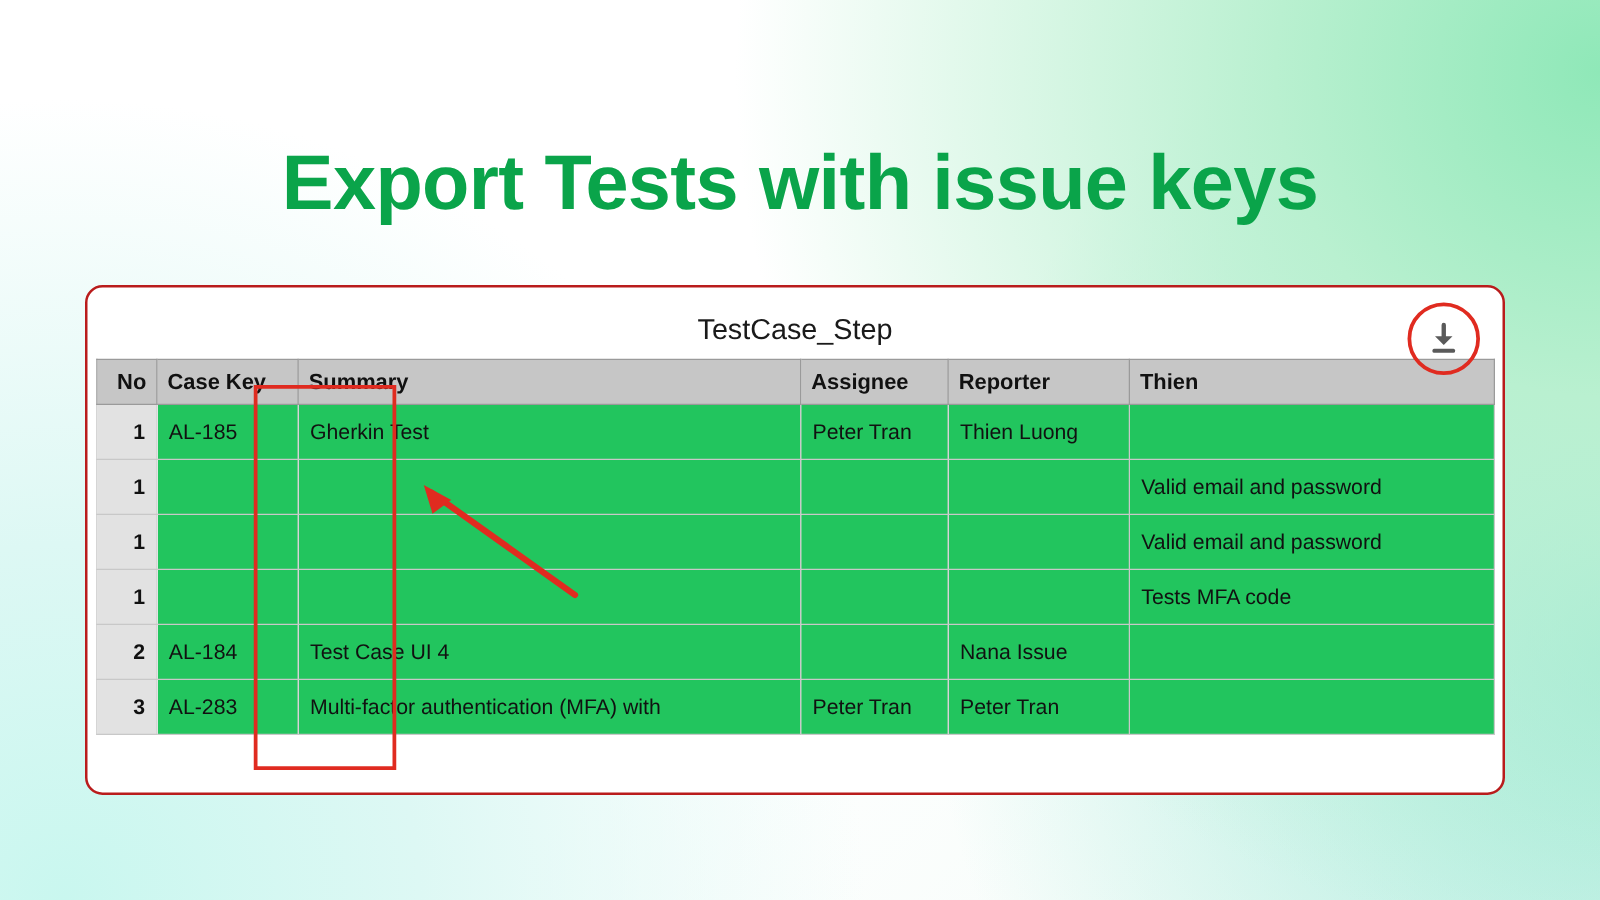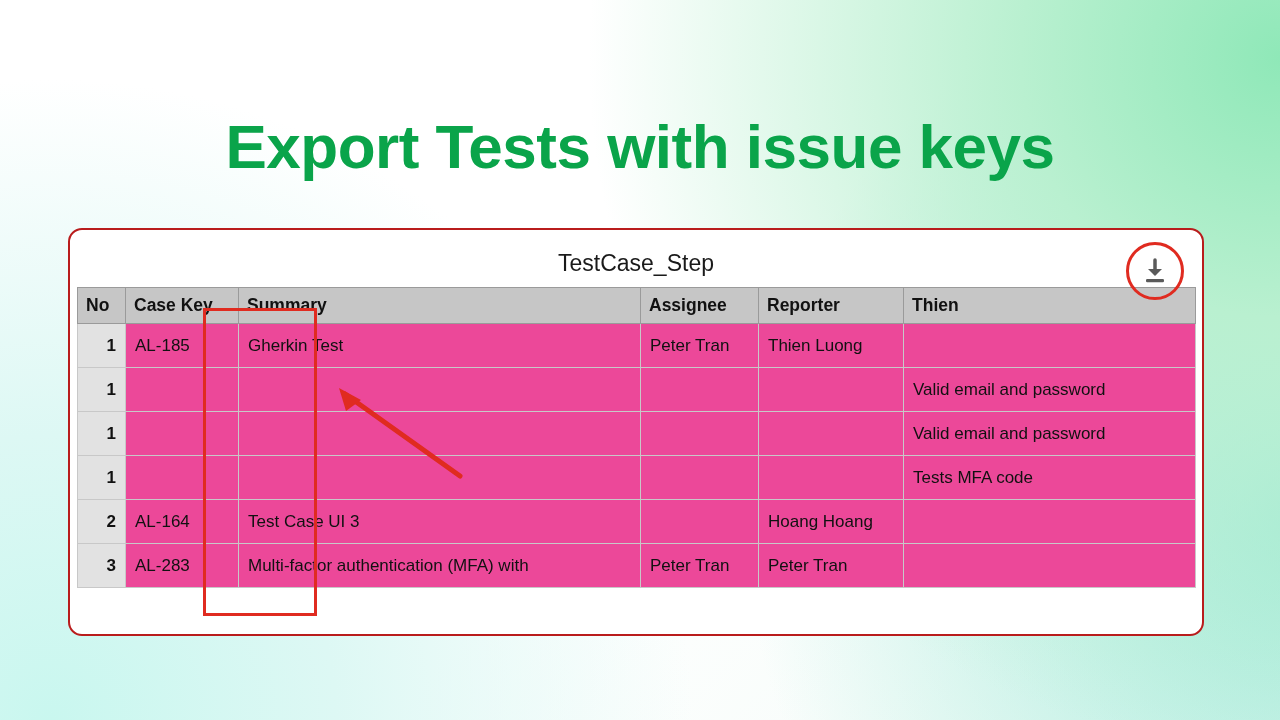--- a/index.html
+++ b/index.html
@@ -91,28 +91,28 @@
   thead th {
     background: #c6c6c6;
     border: 1px solid #9a9a9a;
     height: 36px;
     font-size: 17.5px;
     font-weight: bold;
     text-align: left;
     padding: 0 8px;
     box-sizing: border-box;
   }
-  thead th.num { text-align: left; }
+  thead th.num { text-align: right; }
   tbody td {
     border: 1px solid #c8c8c8;
     height: 44px;
     padding: 0 9px;
     box-sizing: border-box;
     vertical-align: middle;
-    background: #ec4899;
+    background: #22c55e;
     white-space: nowrap;
     overflow: hidden;
     text-overflow: ellipsis;
   }
   tbody td.num {
     text-align: right;
     font-weight: bold;
     background: #e2e2e2;
     color: #111;
   }
@@ -214,24 +214,24 @@
       <tr>
         <td class="num">1</td>
         <td></td>
         <td></td>
         <td></td>
         <td></td>
         <td>Tests MFA code</td>
       </tr>
       <tr>
         <td class="num">2</td>
-        <td>AL-164</td>
-        <td>Test Case UI 3</td>
-        <td></td>
-        <td>Hoang Hoang</td>
+        <td>AL-184</td>
+        <td>Test Case UI 4</td>
+        <td></td>
+        <td>Nana Issue</td>
         <td></td>
       </tr>
       <tr>
         <td class="num">3</td>
         <td>AL-283</td>
         <td>Multi-factor authentication (MFA) with</td>
         <td>Peter Tran</td>
         <td>Peter Tran</td>
         <td></td>
       </tr>

